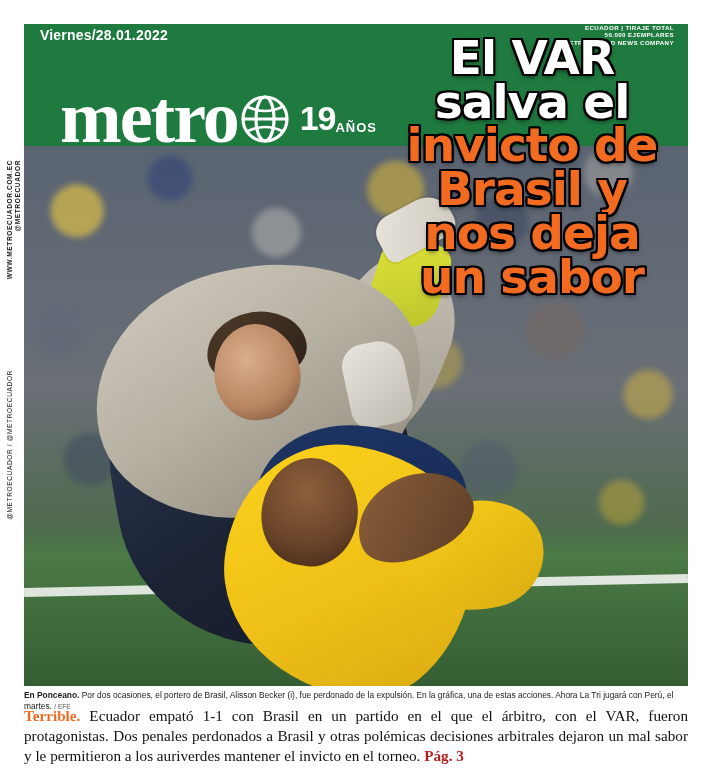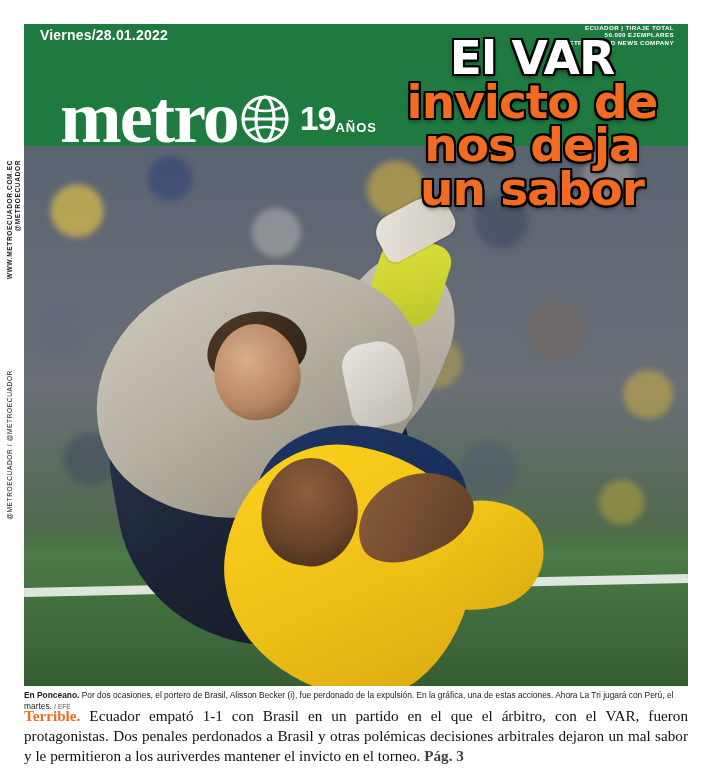--- a/index.html
+++ b/index.html
@@ -323,21 +323,21 @@
     line-height: 1.33;
     color: #111111;
     text-align: justify;
   }
   .lead .kicker {
     color: #f26b21;
     font-weight: bold;
   }
   .lead .page-ref {
     font-weight: bold;
-    color: #404040;
+    color: #b91c1c;
     font-family: Liberation Serif, serif;
   }
 
   
   .spine {
     position: absolute;
     left: 4px;
     top: 160px;
     width: 18px;
     height: 420px;
@@ -402,21 +402,23 @@
     <div class="head-keeper"></div>
     <div class="player-yellow-torso-blue"></div>
     <div class="player-yellow"></div>
     <div class="player-yellow-sleeve"></div>
     <div class="arm-raised"></div>
     <div class="head-player"></div>
   </div>
 
   <div class="headline">
     <span class="ln white">El VAR</span>
+    <span class="ln white">salva el</span>
     <span class="ln orange">invicto de</span>
+    <span class="ln orange">Brasil y</span>
     <span class="ln orange">nos deja</span>
     <span class="ln orange">un sabor</span>
   </div>
 
   <div class="spine">
     <span class="s1">WWW.METROECUADOR.COM.EC</span>
     <span class="s2">@METROECUADOR</span>
     <span class="s3">@METROECUADOR  /  @METROECUADOR</span>
   </div>
 

